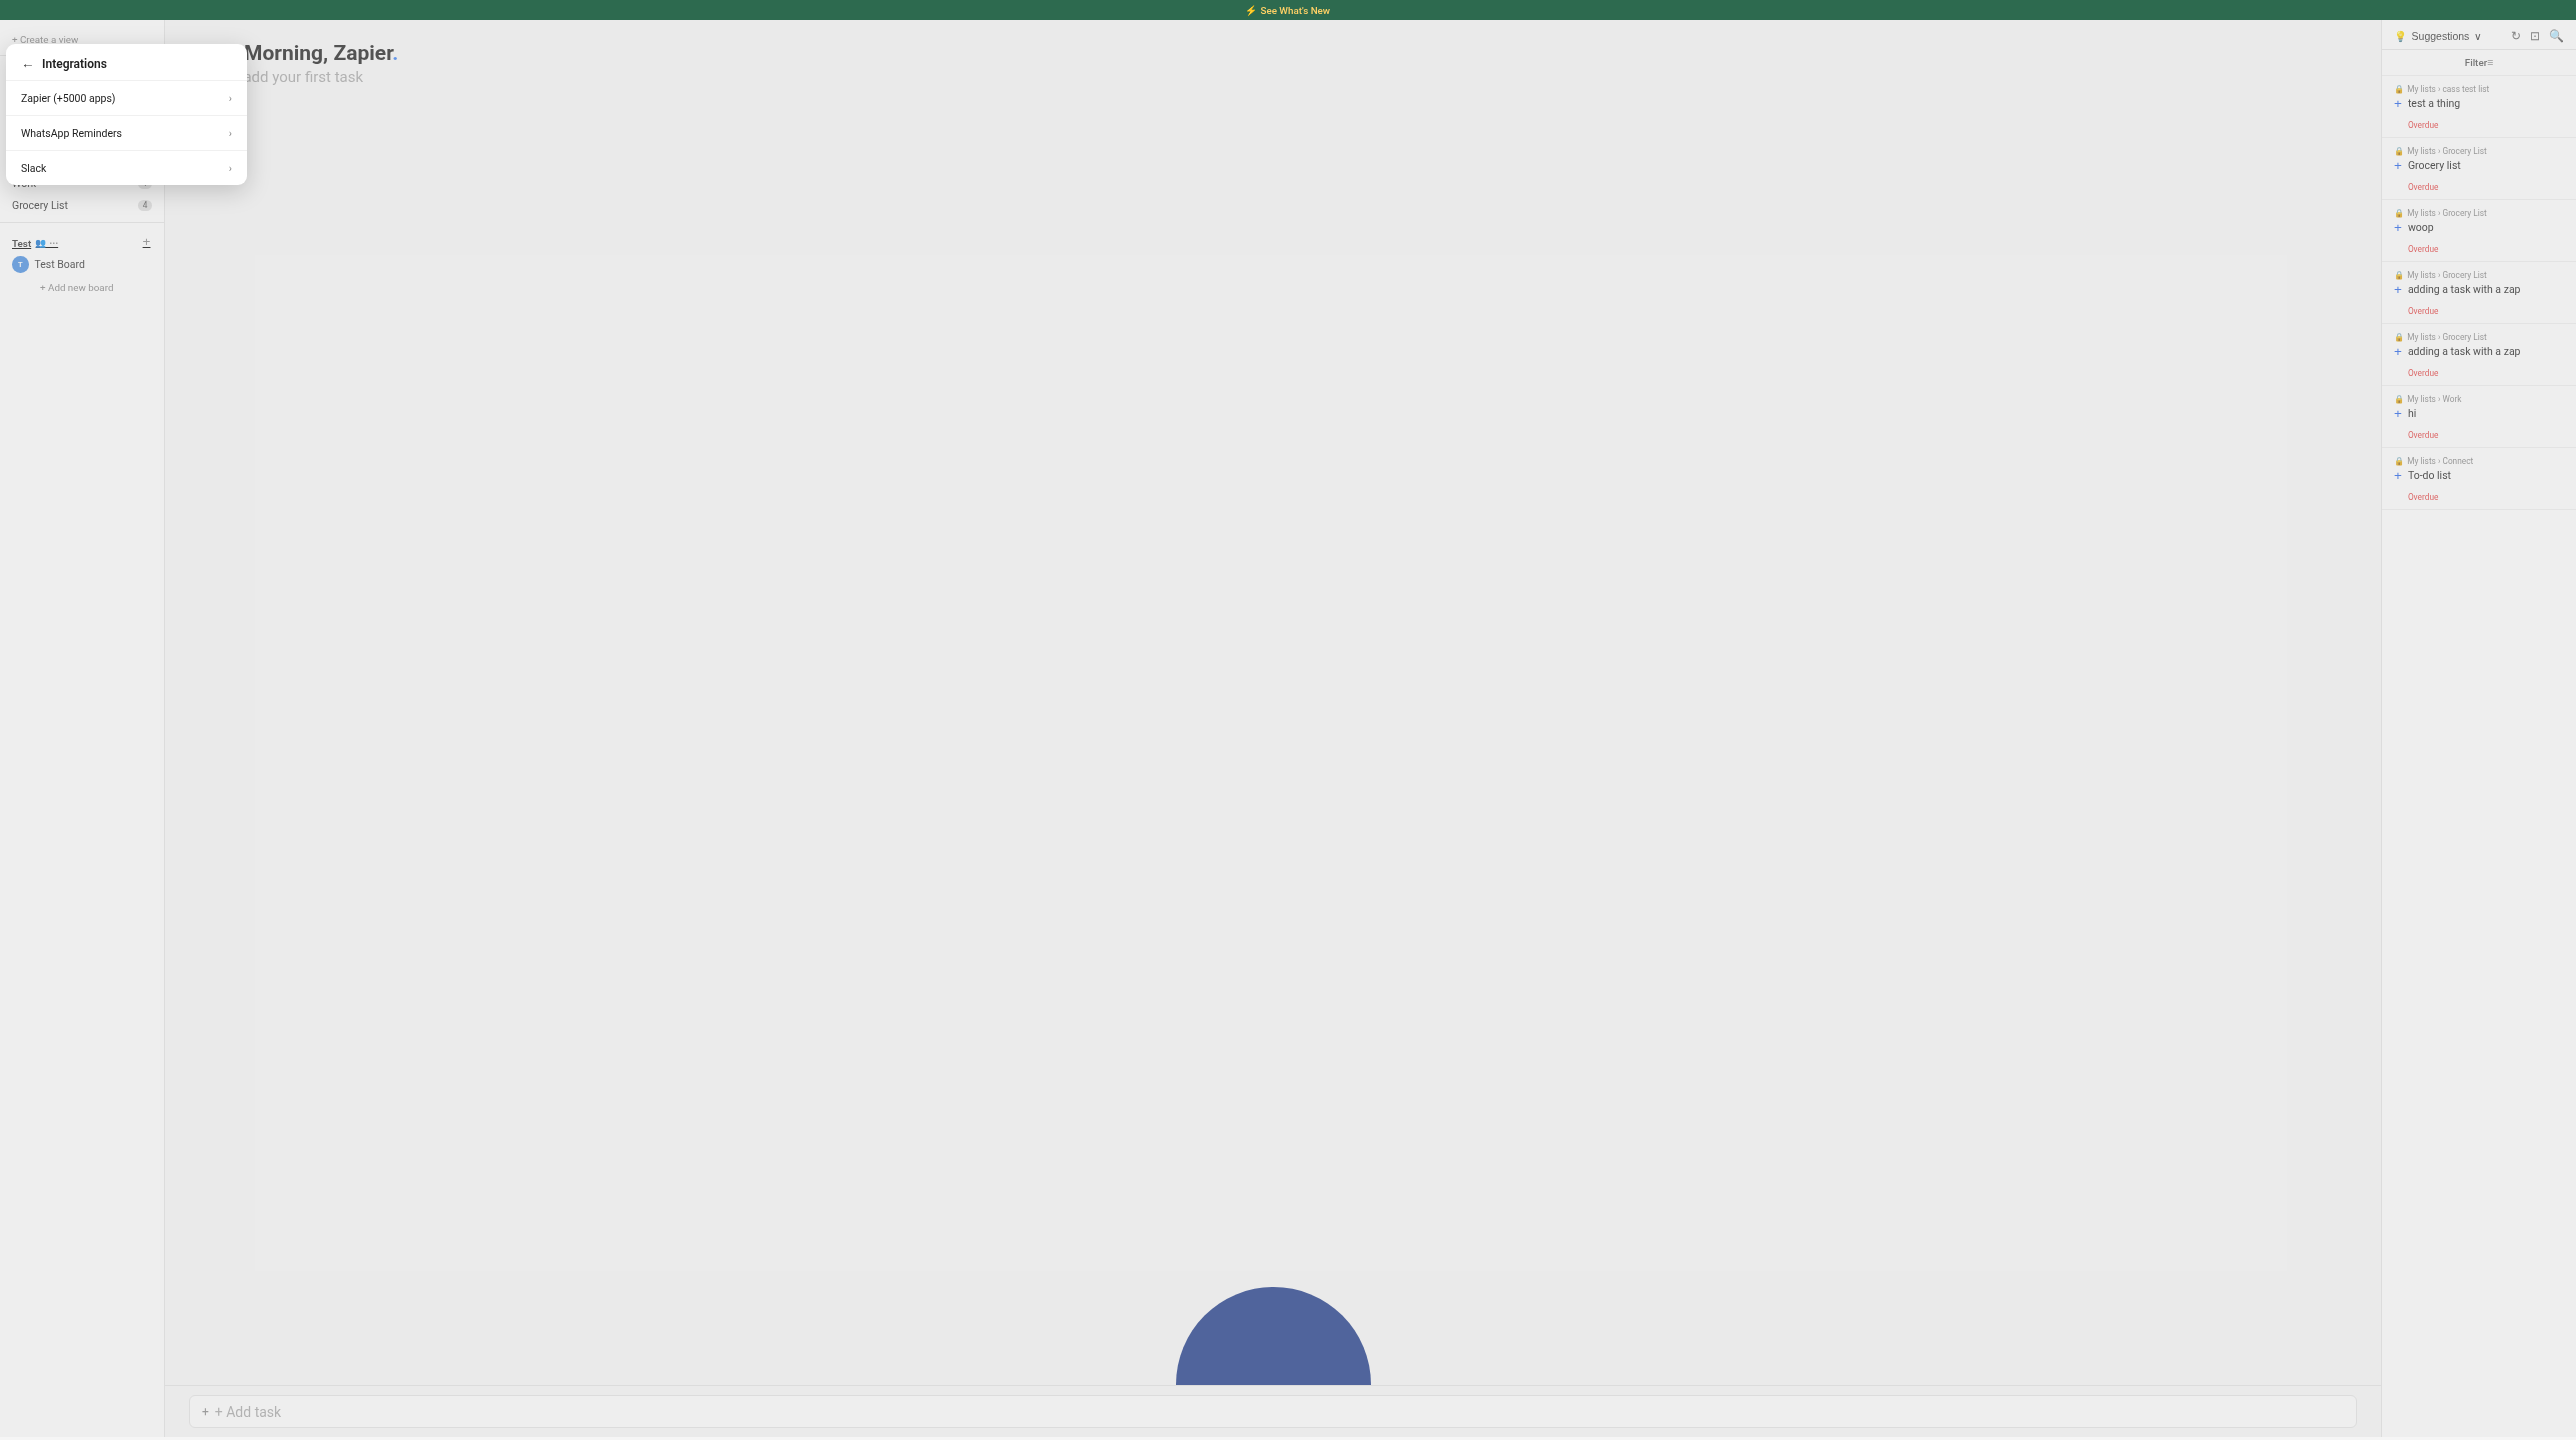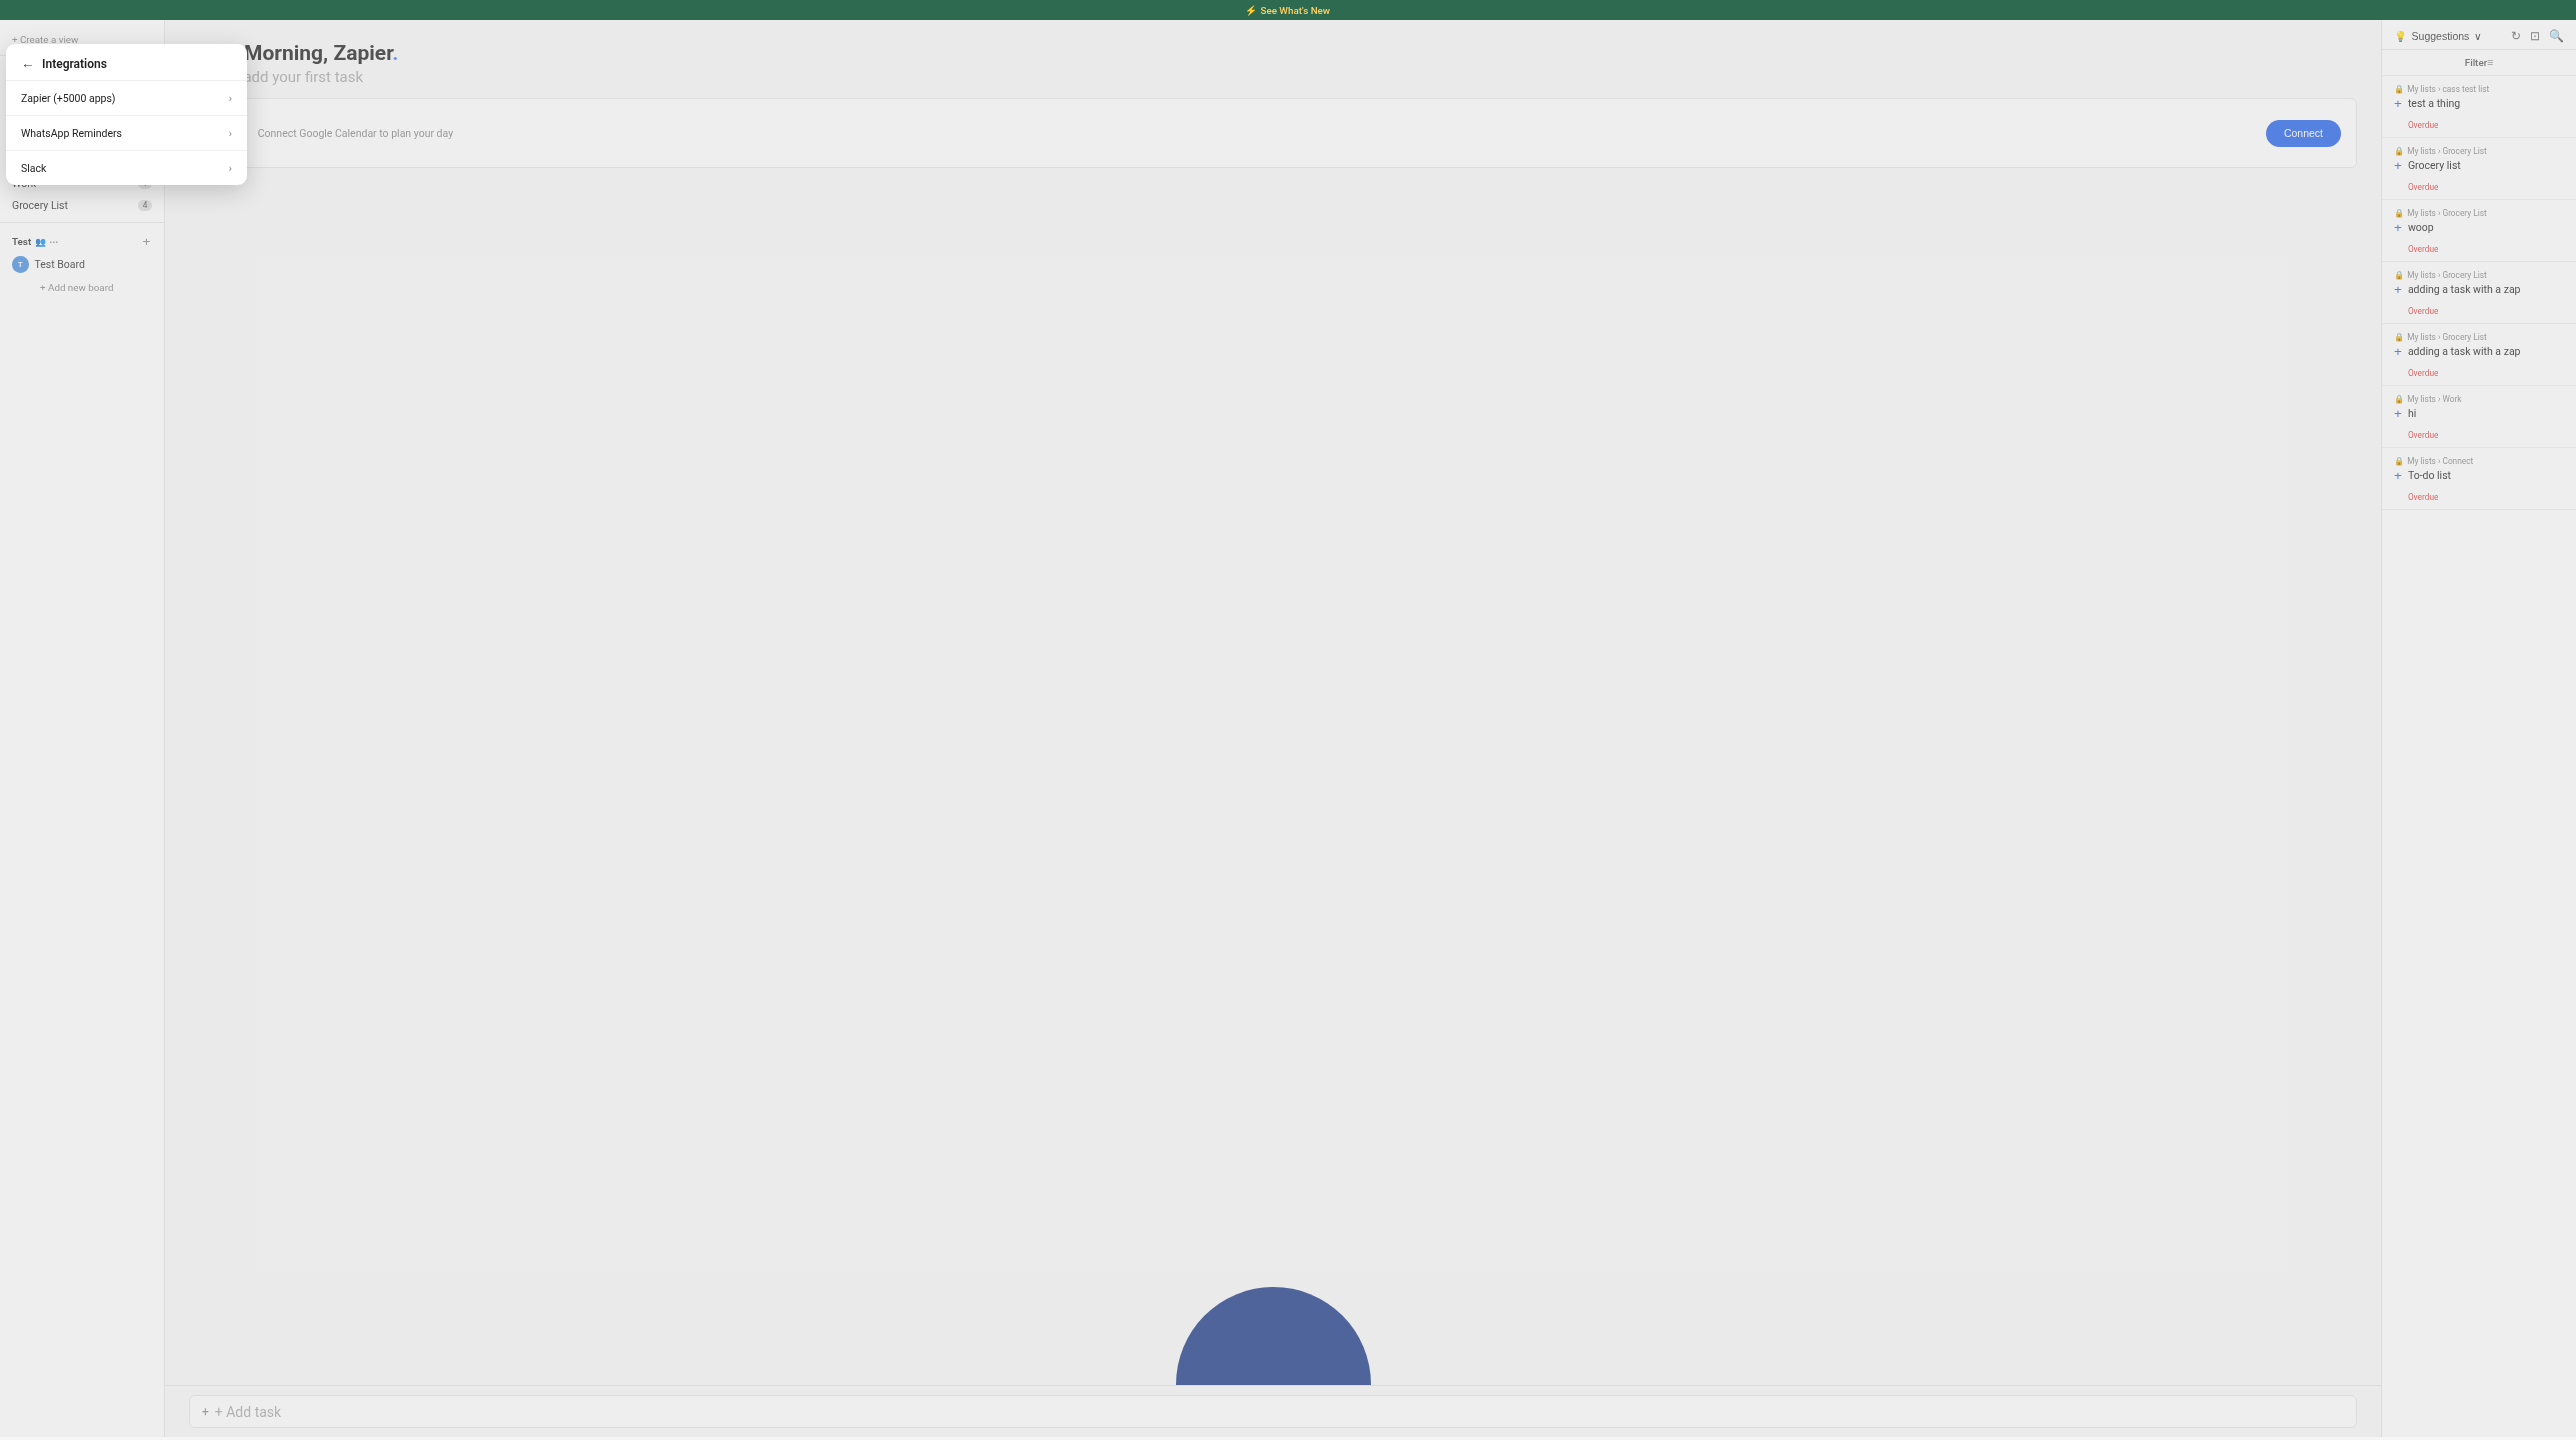--- a/index.html
+++ b/index.html
@@ -90,23 +90,24 @@
     }
 
     .sidebar-divider {
       height: 0.8px;
       background: #e5e5e5;
       margin: 6px 0;
     }
 
     .test-section-header {
       display: flex;
-      align-items: center;
+      align-items: flex-end;
       justify-content: space-between;
       padding: 6px 12px 3px;
+      text-decoration: underline;
     }
 
     .test-section-title {
       display: flex;
       align-items: center;
       gap: 4.5px;
       font-size: 9.8px;
       font-weight: 600;
       color: #333;
     }
@@ -525,31 +526,20 @@
   </div>
 
   <div class="main-content">
     <div class="main-header">
       <div class="greeting">
         <span>Good Morning, Zapier</span><span class="dot">.</span>
       </div>
       <div class="subtitle">Time to add your first task</div>
     </div>
 
-    <div class="calendar-banner">
-      <div class="calendar-info">
-        <div class="cal-date">
-          <div class="cal-day">WED</div>
-          <div class="cal-num">21</div>
-          <div class="cal-month">December</div>
-        </div>
-        <div class="cal-text">Connect Google Calendar to plan your day</div>
-      </div>
-      <button class="connect-btn">Connect</button>
-    </div>
 
     <div class="illustration-area">
       <div class="half-circle"></div>
     </div>
 
     <div class="add-task-bar">
       <div class="add-task-input">
         <span style="color:#888;font-size:12px;">+</span>
         <span class="add-task-label">+ Add task</span>
       </div>

